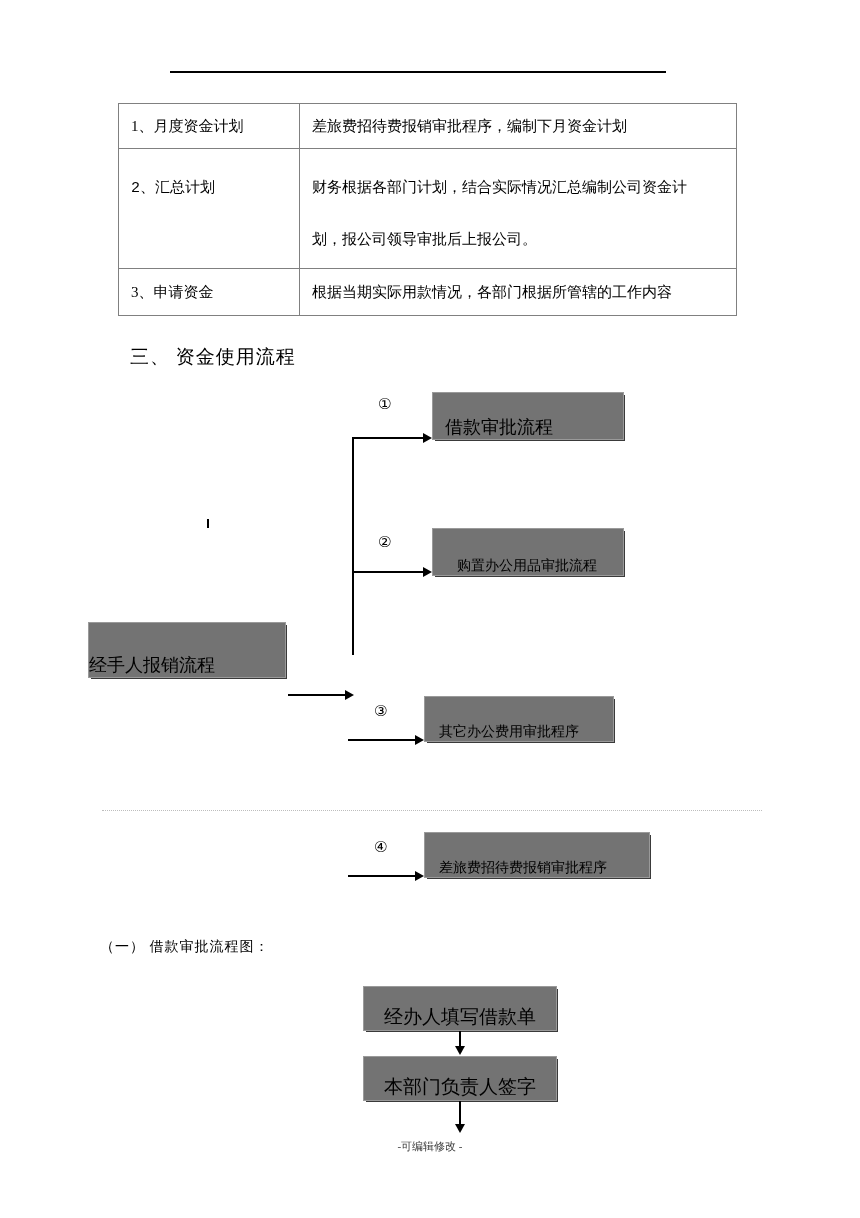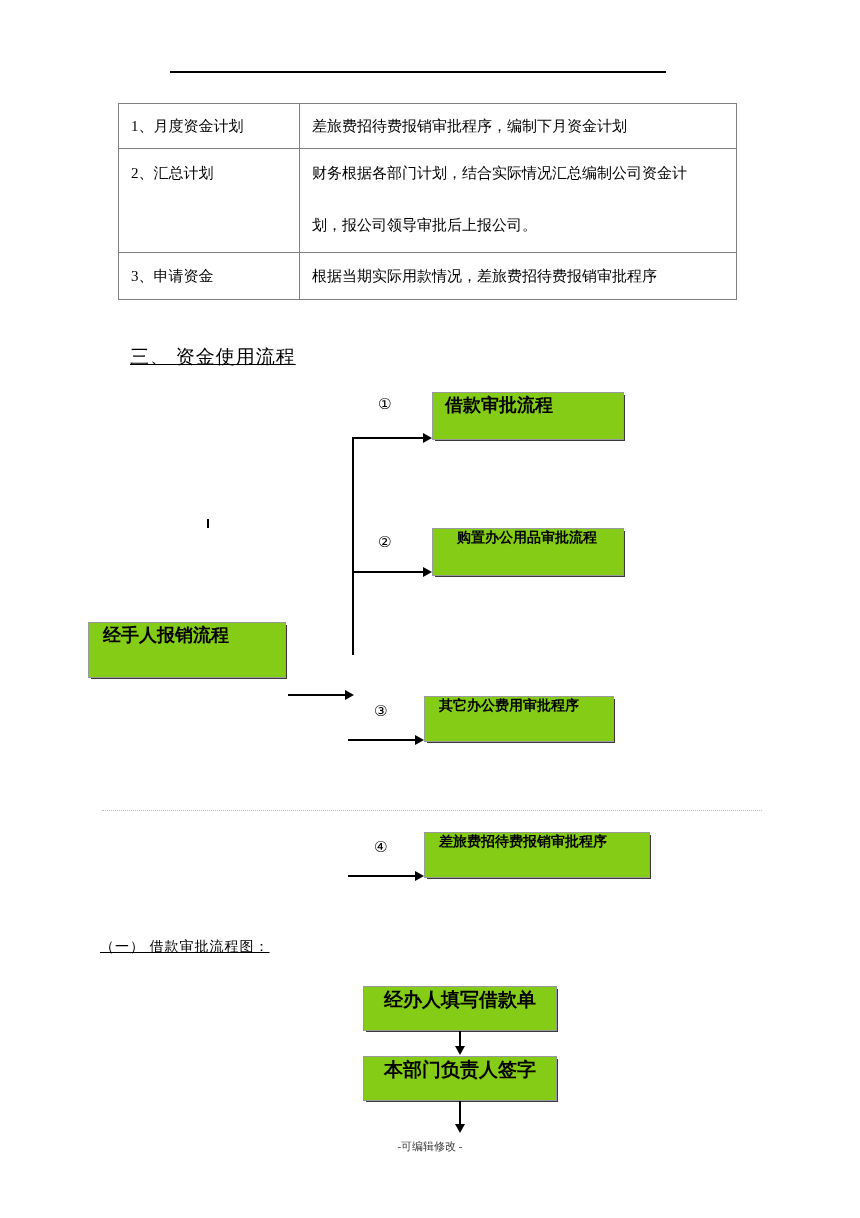--- a/index.html
+++ b/index.html
@@ -44,53 +44,51 @@
     padding: 0 12px;
     font-size: 15px;
     line-height: 30px;
     vertical-align: middle;
     font-family: "Liberation Serif", "DejaVu Serif", serif;
   }
   .proc-table td.label-cell {
     width: 156px;
   }
   .proc-table tr.r1 td { height: 44px; }
-  .proc-table tr.r2 td { height: 94px; vertical-align: top; padding-top: 9px; }
+  .proc-table tr.r2 td { height: 94px; vertical-align: top; padding-top: 25px; font-family: Liberation Mono, monospace; }
   .proc-table tr.r3 td { height: 46px; }
   .cell-line2 { display: block; margin-top: 22px; }
 
   
   .heading {
     position: absolute;
     font-size: 19px;
     font-weight: 400;
     letter-spacing: 1px;
     font-family: "Liberation Serif", "DejaVu Serif", serif;
-    text-decoration: underline;
   }
   #heading-3 { left: 130px; top: 344px; }
   #heading-1 { left: 100px; top: 938px; font-size: 14px; }
 
   
   .fbox {
     position: absolute;
     border: 1px solid #9a9a9a;
     box-shadow: 2px 2px 0 -1px #3a3a3a;
-    background: #84cc16;
+    background: #737373;
     display: flex;
-    align-items: flex-start;
+    align-items: flex-end;
     box-sizing: border-box;
     font-family: "Liberation Serif", "DejaVu Serif", serif;
-    font-weight: bold;
   }
   .fbox span { display: block; }
 
   #box-loan        { left: 432px; top: 392px;  width: 192px; height: 48px; font-size: 18px; padding-left: 12px; }
   #box-office      { left: 432px; top: 528px;  width: 192px; height: 48px; font-size: 14px; padding-left: 24px; }
-  #box-handler     { left: 88px;  top: 622px;  width: 198px; height: 56px; font-size: 18px; padding-left: 14px; }
+  #box-handler     { left: 88px;  top: 622px;  width: 198px; height: 56px; font-size: 18px; }
   #box-other       { left: 424px; top: 696px;  width: 190px; height: 46px; font-size: 14px; padding-left: 14px; }
   #box-travel      { left: 424px; top: 832px;  width: 226px; height: 46px; font-size: 14px; padding-left: 14px; }
   #box-fill-form   { left: 363px; top: 986px;  width: 194px; height: 45px; font-size: 19px; justify-content: center; }
   #box-dept-sign   { left: 363px; top: 1056px; width: 194px; height: 45px; font-size: 19px; justify-content: center; }
 
   
   .hline {
     position: absolute;
     height: 0;
     border-top: 2px solid #000;
@@ -197,21 +195,21 @@
       </tr>
       <tr class="r2">
         <td class="label-cell">2、汇总计划</td>
         <td>
           <span>财务根据各部门计划，结合实际情况汇总编制公司资金计</span>
           <span class="cell-line2">划，报公司领导审批后上报公司。</span>
         </td>
       </tr>
       <tr class="r3">
         <td class="label-cell">3、申请资金</td>
-        <td>根据当期实际用款情况，差旅费招待费报销审批程序</td>
+        <td>根据当期实际用款情况，各部门根据所管辖的工作内容</td>
       </tr>
     </tbody>
   </table>
 
   <div class="heading" id="heading-3">三、  资金使用流程</div>
 
   <div class="fbox" id="box-loan">
     <span>借款审批流程</span>
   </div>
   <div class="fbox" id="box-office">

